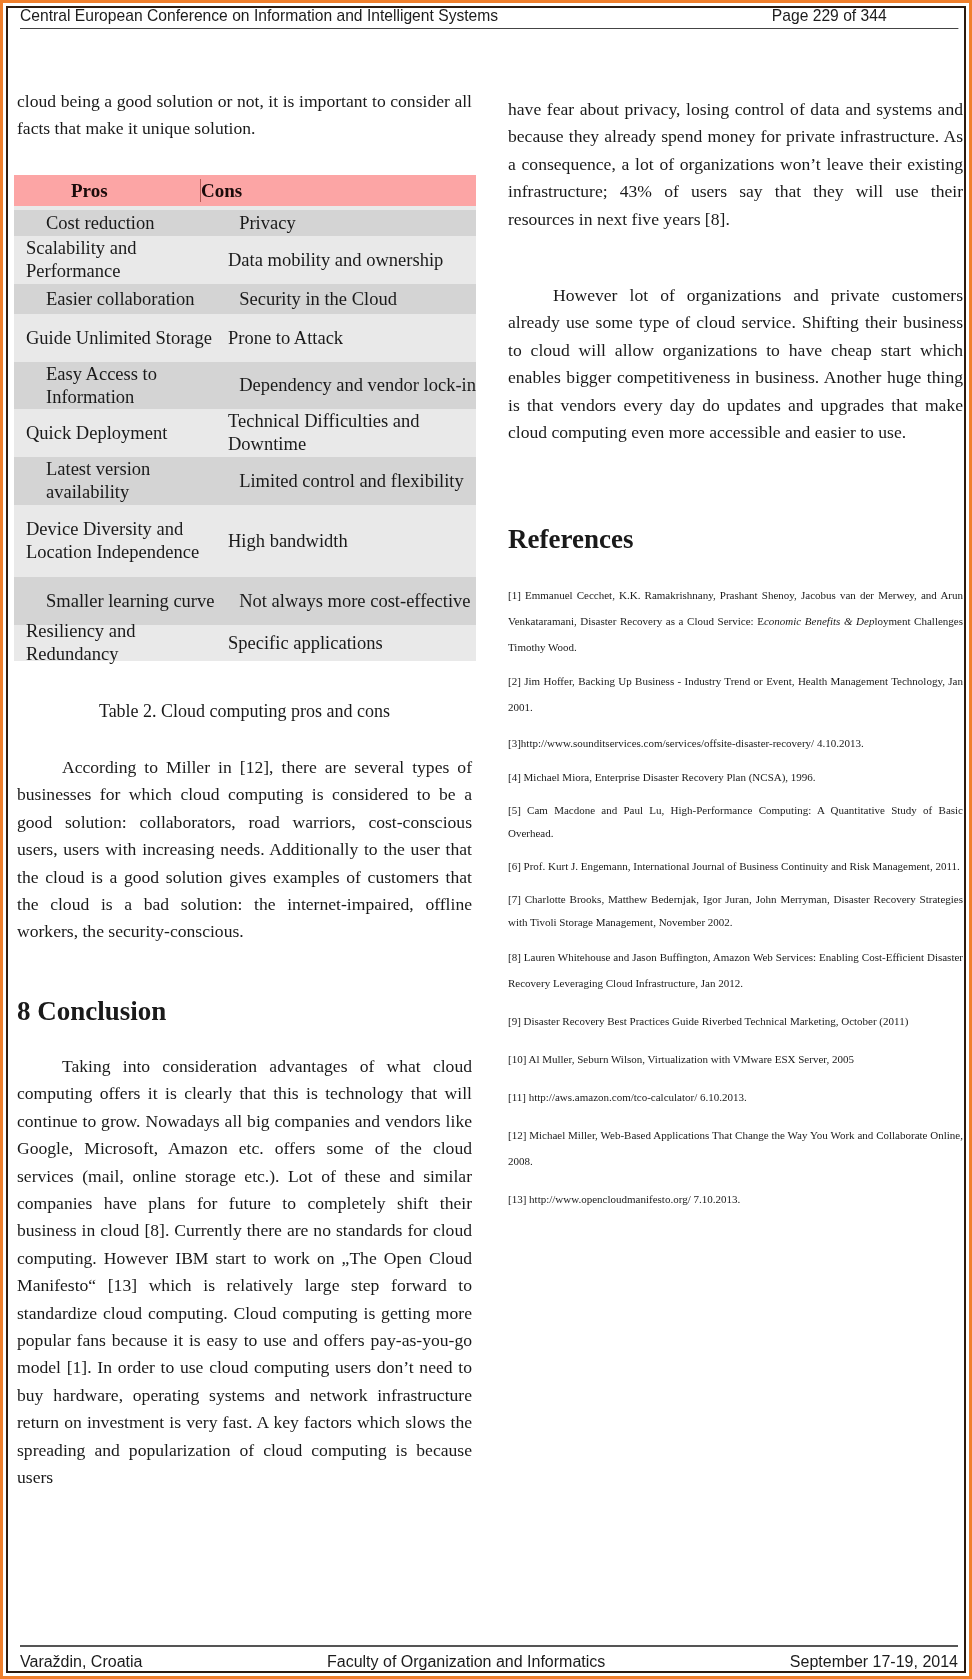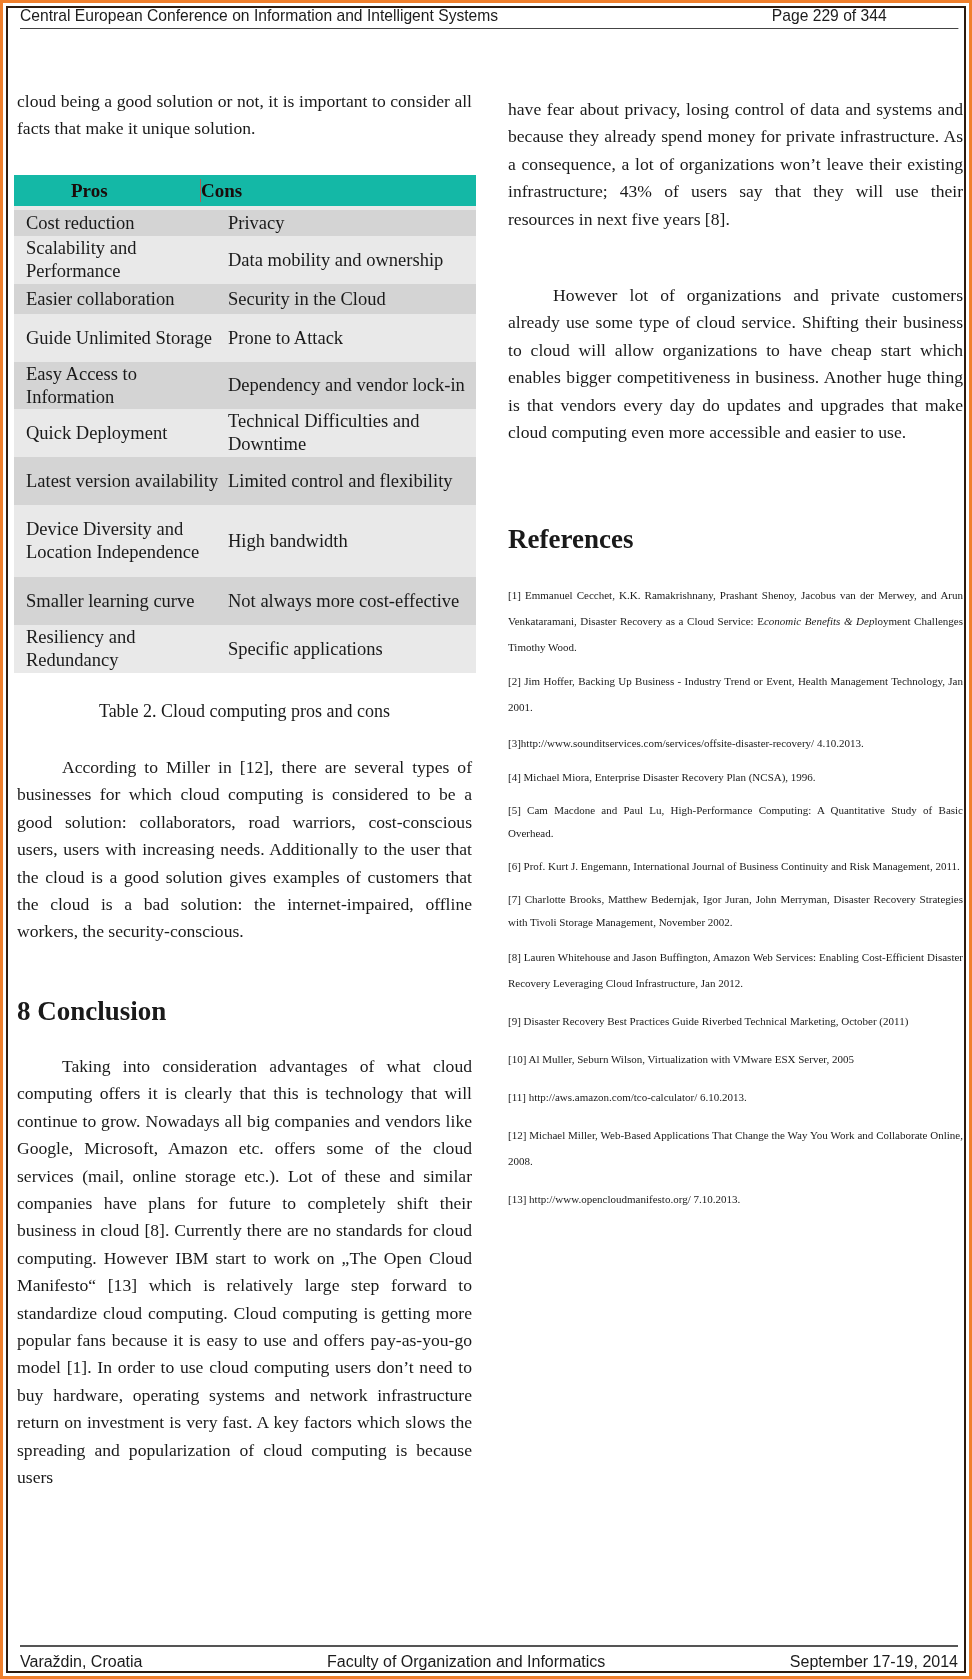--- a/index.html
+++ b/index.html
@@ -6,27 +6,27 @@
   body { width: 972px; height: 1679px; position: relative; overflow: hidden; font-family: "Liberation Serif", serif; color: #1a1a1a; }
   .frame { position: absolute; left: 0; top: 0; width: 972px; height: 1679px; box-sizing: border-box; border: 3px solid #f07f2c; }
   .frame-inner { position: absolute; left: 3px; top: 3px; right: 3px; bottom: 3px; border: 2px solid #2a1a10; }
   .running-head { position: absolute; left: 20px; top: 4px; width: 940px; height: 24px; font-family: "Liberation Sans", sans-serif; font-size: 17px; color: #1c1c1c; border-bottom: 1px solid #444; display: flex; justify-content: space-between; align-items: center; transform: scaleX(0.92); transform-origin: left center; width: 1020px; }
   .running-head span { white-space: nowrap; }
   .footer-rule { position: absolute; left: 20px; top: 1645px; width: 938px; height: 0; border-top: 2px solid #555; }
   .footer { position: absolute; left: 20px; top: 1651px; width: 938px; height: 22px; font-family: "Liberation Sans", sans-serif; font-size: 16px; color: #1c1c1c; display: flex; justify-content: space-between; align-items: center; }
   p.body { margin: 0; font-size: 17.6px; line-height: 27.4px; text-align: justify; }
   p.indent { text-indent: 45px; }
   .table { position: absolute; left: 14px; top: 175px; width: 462px; border-collapse: collapse; font-size: 18.5px; line-height: 23px; }
-  .thead { display: flex; background: #14b8a6; height: 31px; align-items: center; font-weight: bold; color: #1a0b0a; font-size: 19px; }
+  .thead { display: flex; background: #fca5a5; height: 31px; align-items: center; font-weight: bold; color: #1a0b0a; font-size: 19px; }
   .thead .c1 { width: 186px; padding-left: 57px; box-sizing: border-box; }
   .thead .c2 { width: 276px; box-sizing: border-box; border-left: 1px solid #b25a55; }
   .trow { display: flex; align-items: center; }
   .trow .c1 { width: 208px; padding-left: 12px; box-sizing: border-box; }
   .trow .c2 { width: 254px; padding-left: 6px; box-sizing: border-box; }
-  .trow.dark { background: #d4d4d4; }
+  .trow.dark { background: #d4d4d4; padding-left: 20px; }
   .trow.light { background: #e9e9e9; }
   .caption { position: absolute; left: 17px; top: 701px; width: 455px; text-align: center; font-size: 18px; }
   h2.section { margin: 0; font-weight: bold; font-size: 27px; position: absolute; }
   .ref { margin: 0 0 10px 0; font-size: 11px; line-height: 26px; text-align: justify; }
   .ref i { font-style: italic; }
 </style>
 </head>
 <body>
 
 <div class="frame">
@@ -75,21 +75,21 @@
     <div class="c2">Limited control and flexibility</div>
   </div>
   <div class="trow light" style="height:72px;">
     <div class="c1">Device Diversity and Location Independence</div>
     <div class="c2">High bandwidth</div>
   </div>
   <div class="trow dark" style="height:48px;">
     <div class="c1">Smaller learning curve</div>
     <div class="c2">Not always more cost-effective</div>
   </div>
-  <div class="trow light" style="height:48px;">
+  <div class="trow light" style="height:36px;">
     <div class="c1">Resiliency and Redundancy</div>
     <div class="c2">Specific applications</div>
   </div>
 </div>
 
 <div class="caption">Table 2. Cloud computing pros and cons</div>
 
 <p class="body indent" style="position:absolute; left:17px; top:754px; width:455px;">According to Miller in [12], there are several types of businesses for which cloud computing is considered to be a good solution: collaborators, road warriors, cost-conscious users, users with increasing needs. Additionally to the user that the cloud is a good solution gives examples of customers that the cloud is a bad solution: the internet-impaired, offline workers, the security-conscious.</p>
 
 <h2 class="section" style="left:17px; top:996px;">8 Conclusion</h2>

